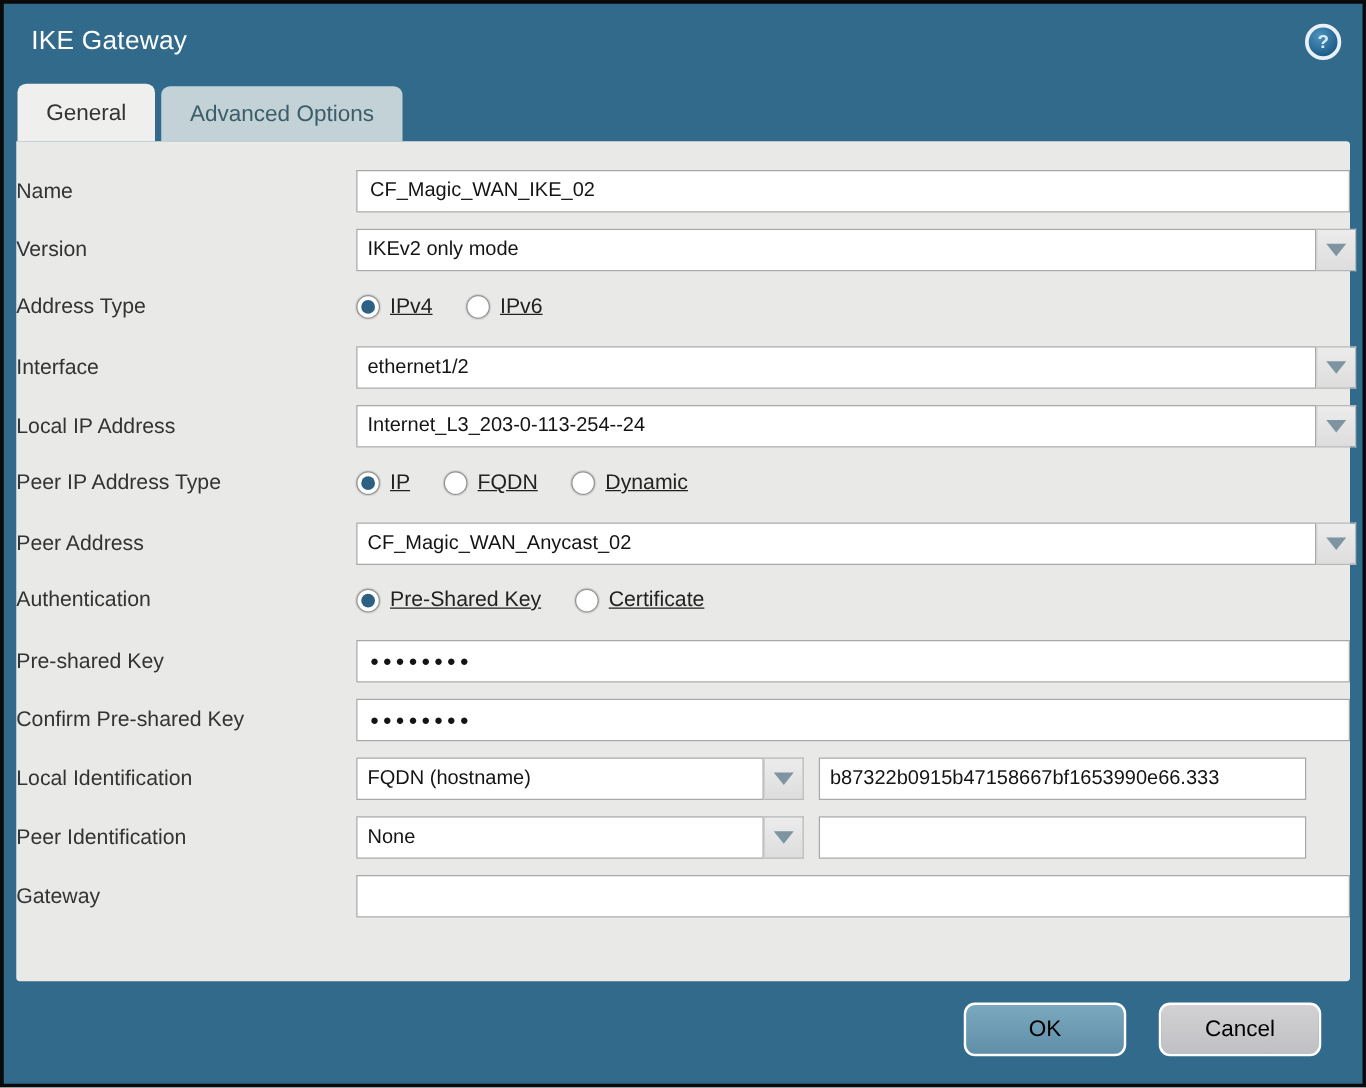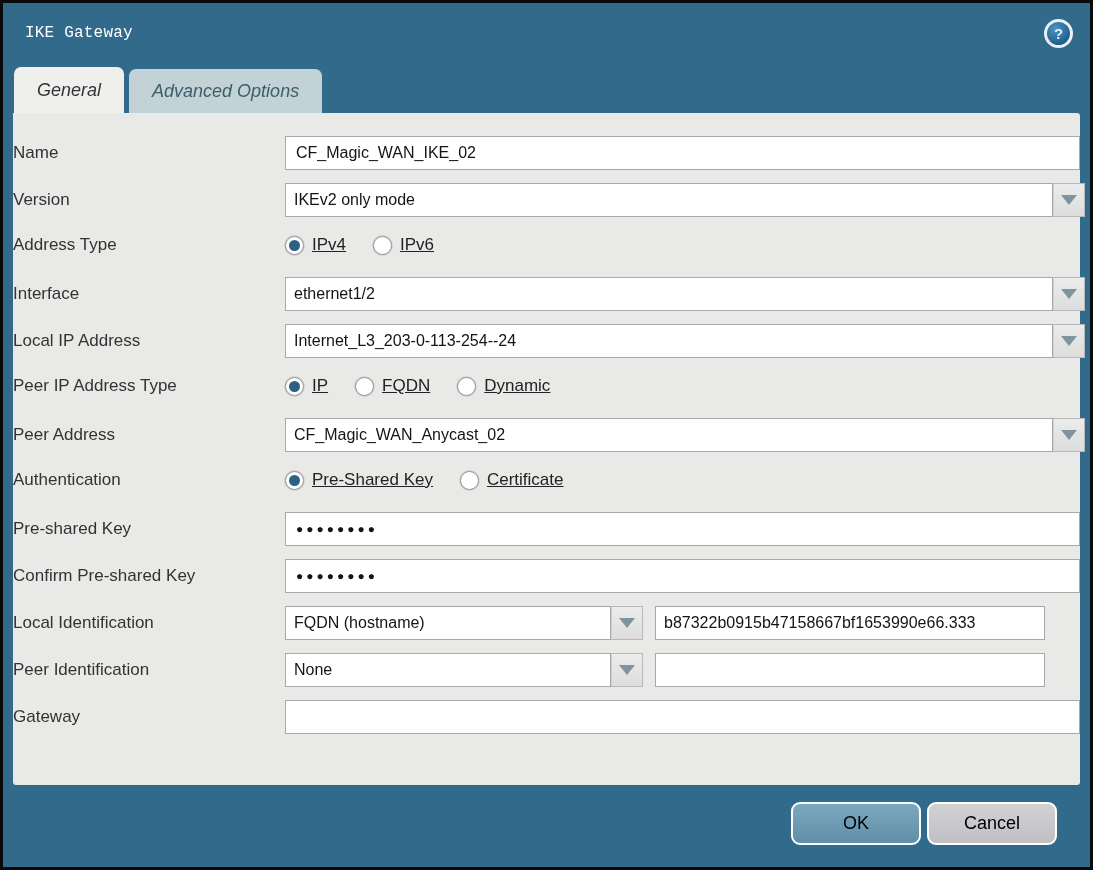--- a/index.html
+++ b/index.html
@@ -7,32 +7,32 @@
   .window {
     width:1093px; height:870px;
     background:#316a8b;
     border:3px solid #0a0a0a;
     display:flex; flex-direction:column;
     overflow:hidden;
   }
   
   .titlebar { height:60px; flex:0 0 auto; display:flex; align-items:center;
               justify-content:space-between; padding:0 17px 0 22px; }
-  .title { color:#ffffff; font-size:16px; font-weight:400; letter-spacing:.2px;font-family:Liberation Mono, monospace; }
+  .title { color:#ffffff; font-size:21px; font-weight:400; letter-spacing:.2px; }
   .help-icon {
     width:29px; height:29px; border-radius:50%;
     border:3px solid #e9f1f6;
     background:radial-gradient(circle at 38% 30%, #4f93c0, #1d5c88 75%);
     color:#dcedf8; font-size:15px; font-weight:bold;
     display:flex; align-items:center; justify-content:center;
     cursor:pointer;
   }
   
   .tabstrip { height:50px; flex:0 0 auto; display:flex; align-items:flex-end;
-              padding-left:11px; gap:5px;font-style:italic; }
+              padding-left:11px; gap:5px; }
   .tab { border-radius:7px 7px 0 0; padding:0 23px; font-size:18px;
          display:flex; align-items:center; cursor:pointer; }
   .tab.active   { background:#efefed; color:#333333; height:46px; }
   .tab.inactive { background:#c2d2d7; color:#3d5d68; height:44px; }
   
   .content { margin:0 10px; background:#e9e9e7; flex:0 0 672px;
              padding-top:23px; border-radius:0 3px 3px 3px; }
   .row { display:flex; align-items:center; height:34px; margin-bottom:13px; }
   .row.radios { height:30px; margin-bottom:17px; }
   .lbl { width:272px; text-align:left; padding-right:9px; font-size:17px;
@@ -55,21 +55,21 @@
   
   .radio { width:19px; height:19px; border-radius:50%; background:#ffffff;
            border:1px solid #949494; box-shadow:0 0 0 1px #d4d4d4;
            display:inline-flex; align-items:center; justify-content:center;
            cursor:pointer; flex:0 0 auto; }
   .radio.checked::after { content:''; width:11px; height:11px; border-radius:50%;
                           background:#2c6183; }
   .radio-label { font-size:17px; color:#222222; margin:0 27px 0 8px;text-decoration:underline; }
   
   .footer { flex:1; display:flex; justify-content:flex-end; align-items:flex-start;
-            padding:17px 33px 0 0; gap:6px; }
+            padding:17px 33px 0 0; gap:26px; }
   .btn { width:130px; height:43px; border-radius:9px; border:2px solid #ffffff;
          font-size:18px; color:#000000; cursor:pointer;
          font-family:"Liberation Sans", sans-serif; }
   .btn-ok     { background:linear-gradient(#7aa8be,#608fa9); }
   .btn-cancel { background:linear-gradient(#d2d2d4,#c0c0c4); }
 </style>
 </head>
 <body>
 
 <div class="window">

